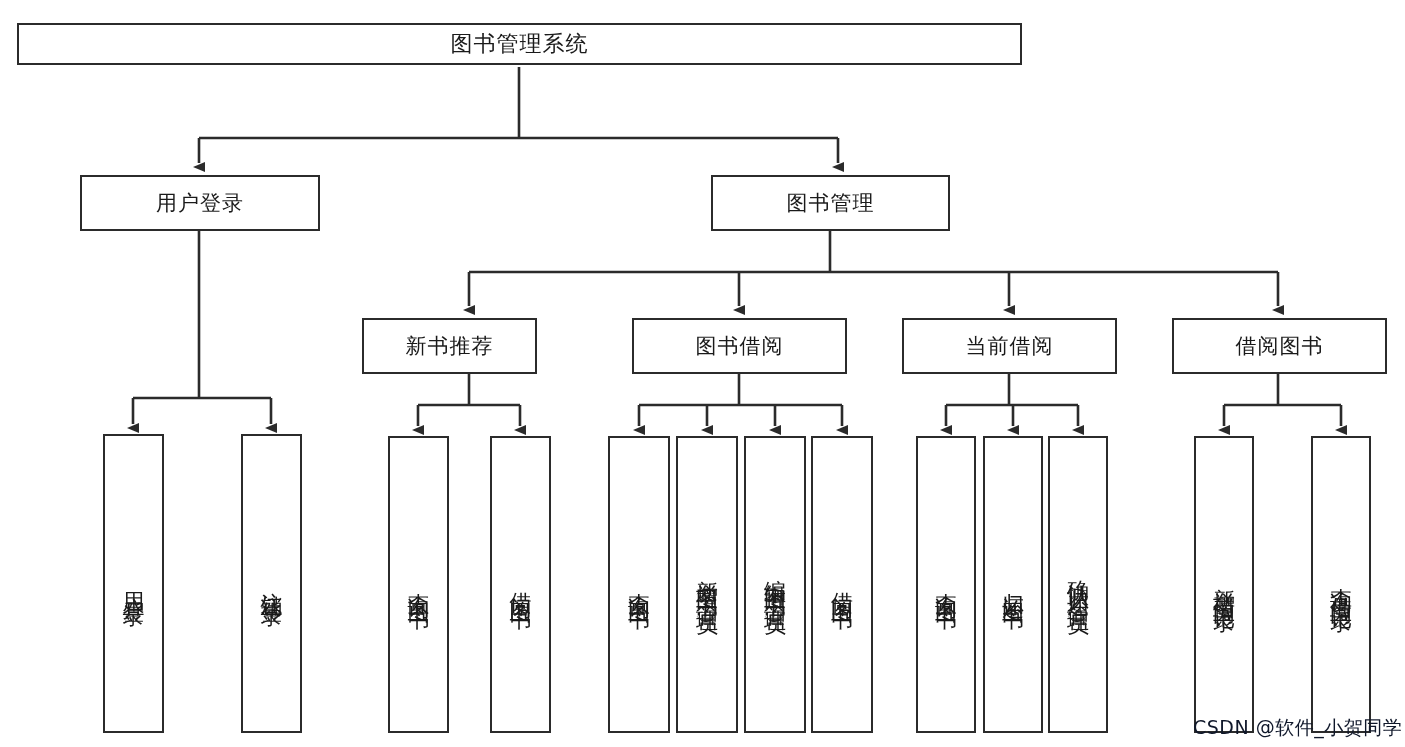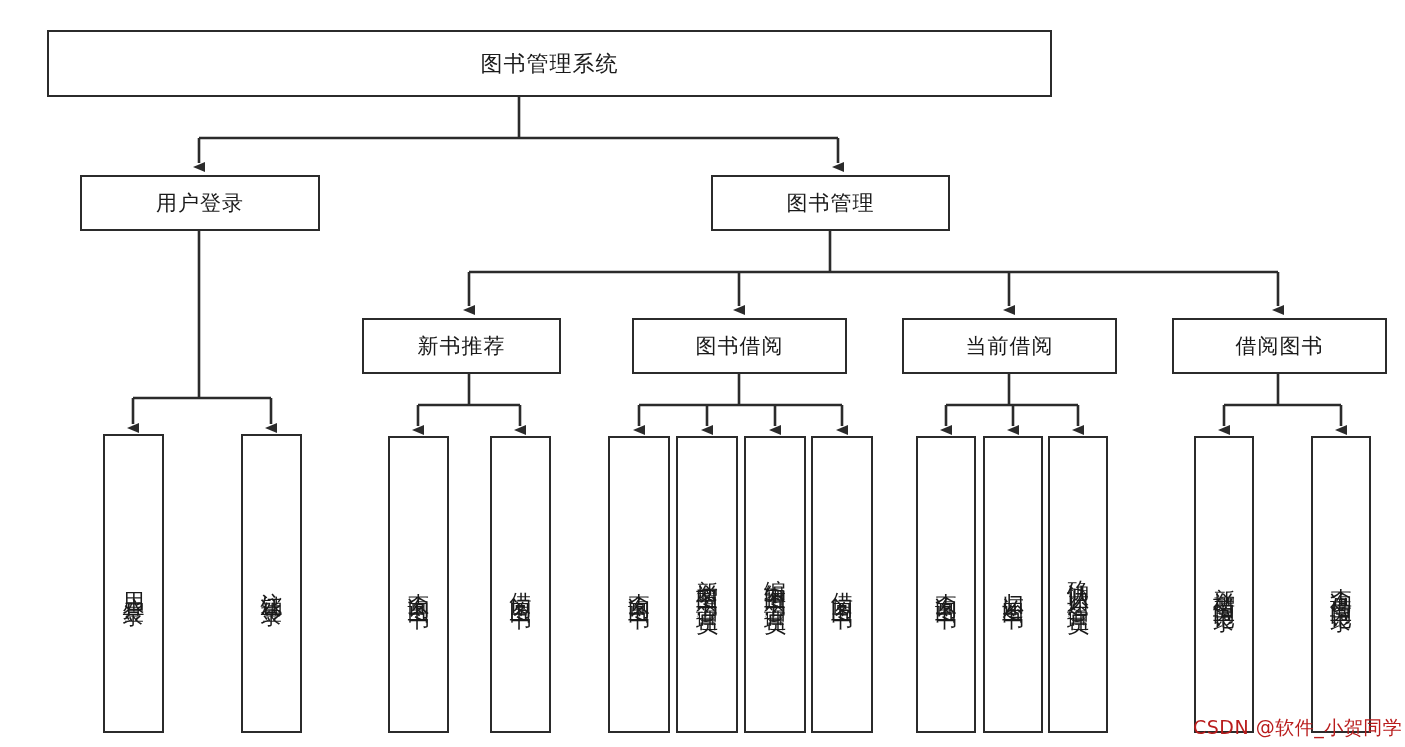--- a/index.html
+++ b/index.html
@@ -57,21 +57,21 @@
   .node.vert .lbl {
     writing-mode: vertical-rl;
     text-orientation: upright;
     font-size: 22px;
     letter-spacing: 5px;
     line-height: 1;
     white-space: nowrap;
   }
   .watermark {
     position: absolute;
-    color: #b91c1c;
+    color: #0f172a;
     font-size: 19px;
     white-space: nowrap;
     letter-spacing: 0.5px;
   }
 </style>
 </head>
 <body>
 
 <div id="canvas">
 
@@ -118,33 +118,33 @@
       <path d="M1013,405 L1013,426" marker-end="url(#arrow)"></path>
       <path d="M1078,405 L1078,426" marker-end="url(#arrow)"></path>
 
       <path d="M1278,374 L1278,405"></path>
       <path d="M1224,405 L1341,405"></path>
       <path d="M1224,405 L1224,426" marker-end="url(#arrow)"></path>
       <path d="M1341,405 L1341,426" marker-end="url(#arrow)"></path>
     </g>
   </svg>
 
-  <div class="node horiz root" style="left:17px; top:30px; width:1005px; height:67px;margin-left:30px;">
+  <div class="node horiz root" style="left:17px; top:23px; width:1005px; height:42px;">
     <span class="lbl">图书管理系统</span>
   </div>
 
   <div class="node horiz" style="left:80px; top:175px; width:240px; height:56px;">
     <span class="lbl">用户登录</span>
   </div>
 
   <div class="node horiz" style="left:711px; top:175px; width:239px; height:56px;text-align:right;">
     <span class="lbl">图书管理</span>
   </div>
 
-  <div class="node horiz" style="left:362px; top:318px; width:199px; height:56px;">
+  <div class="node horiz" style="left:362px; top:318px; width:175px; height:56px;">
     <span class="lbl">新书推荐</span>
   </div>
 
   <div class="node horiz" style="left:902px; top:318px; width:215px; height:56px;">
     <span class="lbl">当前借阅</span>
   </div>
 
   <div class="node horiz" style="left:632px; top:318px; width:215px; height:56px;">
     <span class="lbl">图书借阅</span>
   </div>

